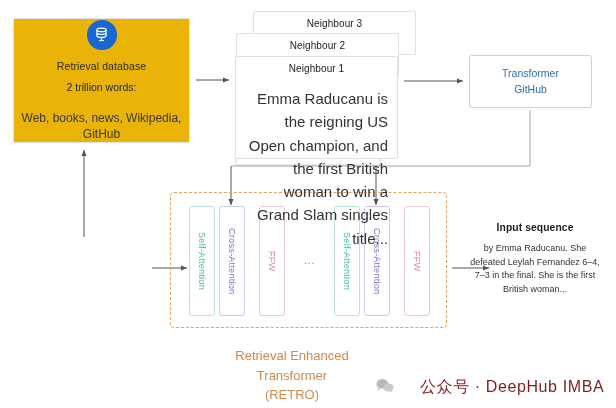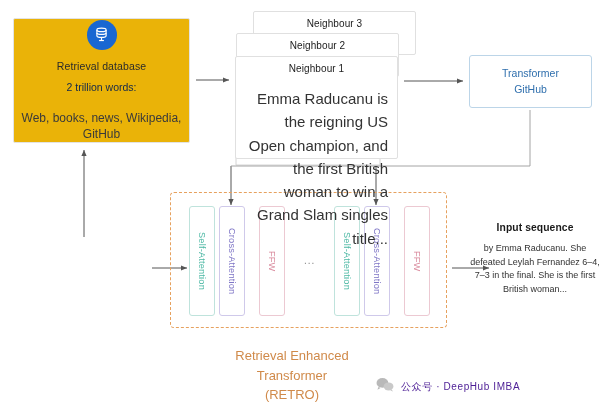--- a/index.html
+++ b/index.html
@@ -170,23 +170,24 @@
     text-align: center;
   }
 
   
   #watermark {
     left: 376px; top: 377px;
     display: flex; align-items: center; gap: 7px;
     color: #b9b9b9;
   }
   #watermark .wm-text {
-    font-size: 10px;
+    font-size: 16px;
     letter-spacing: .6px;
-    color: #4c1d95;
+    color: #7f1d1d;
+    margin-left: 19px;
   }
 
   
   #connectors {
     left: 0; top: 0;
     width: 616px; height: 408px;
     pointer-events: none;
   }
 </style>
 </head>

